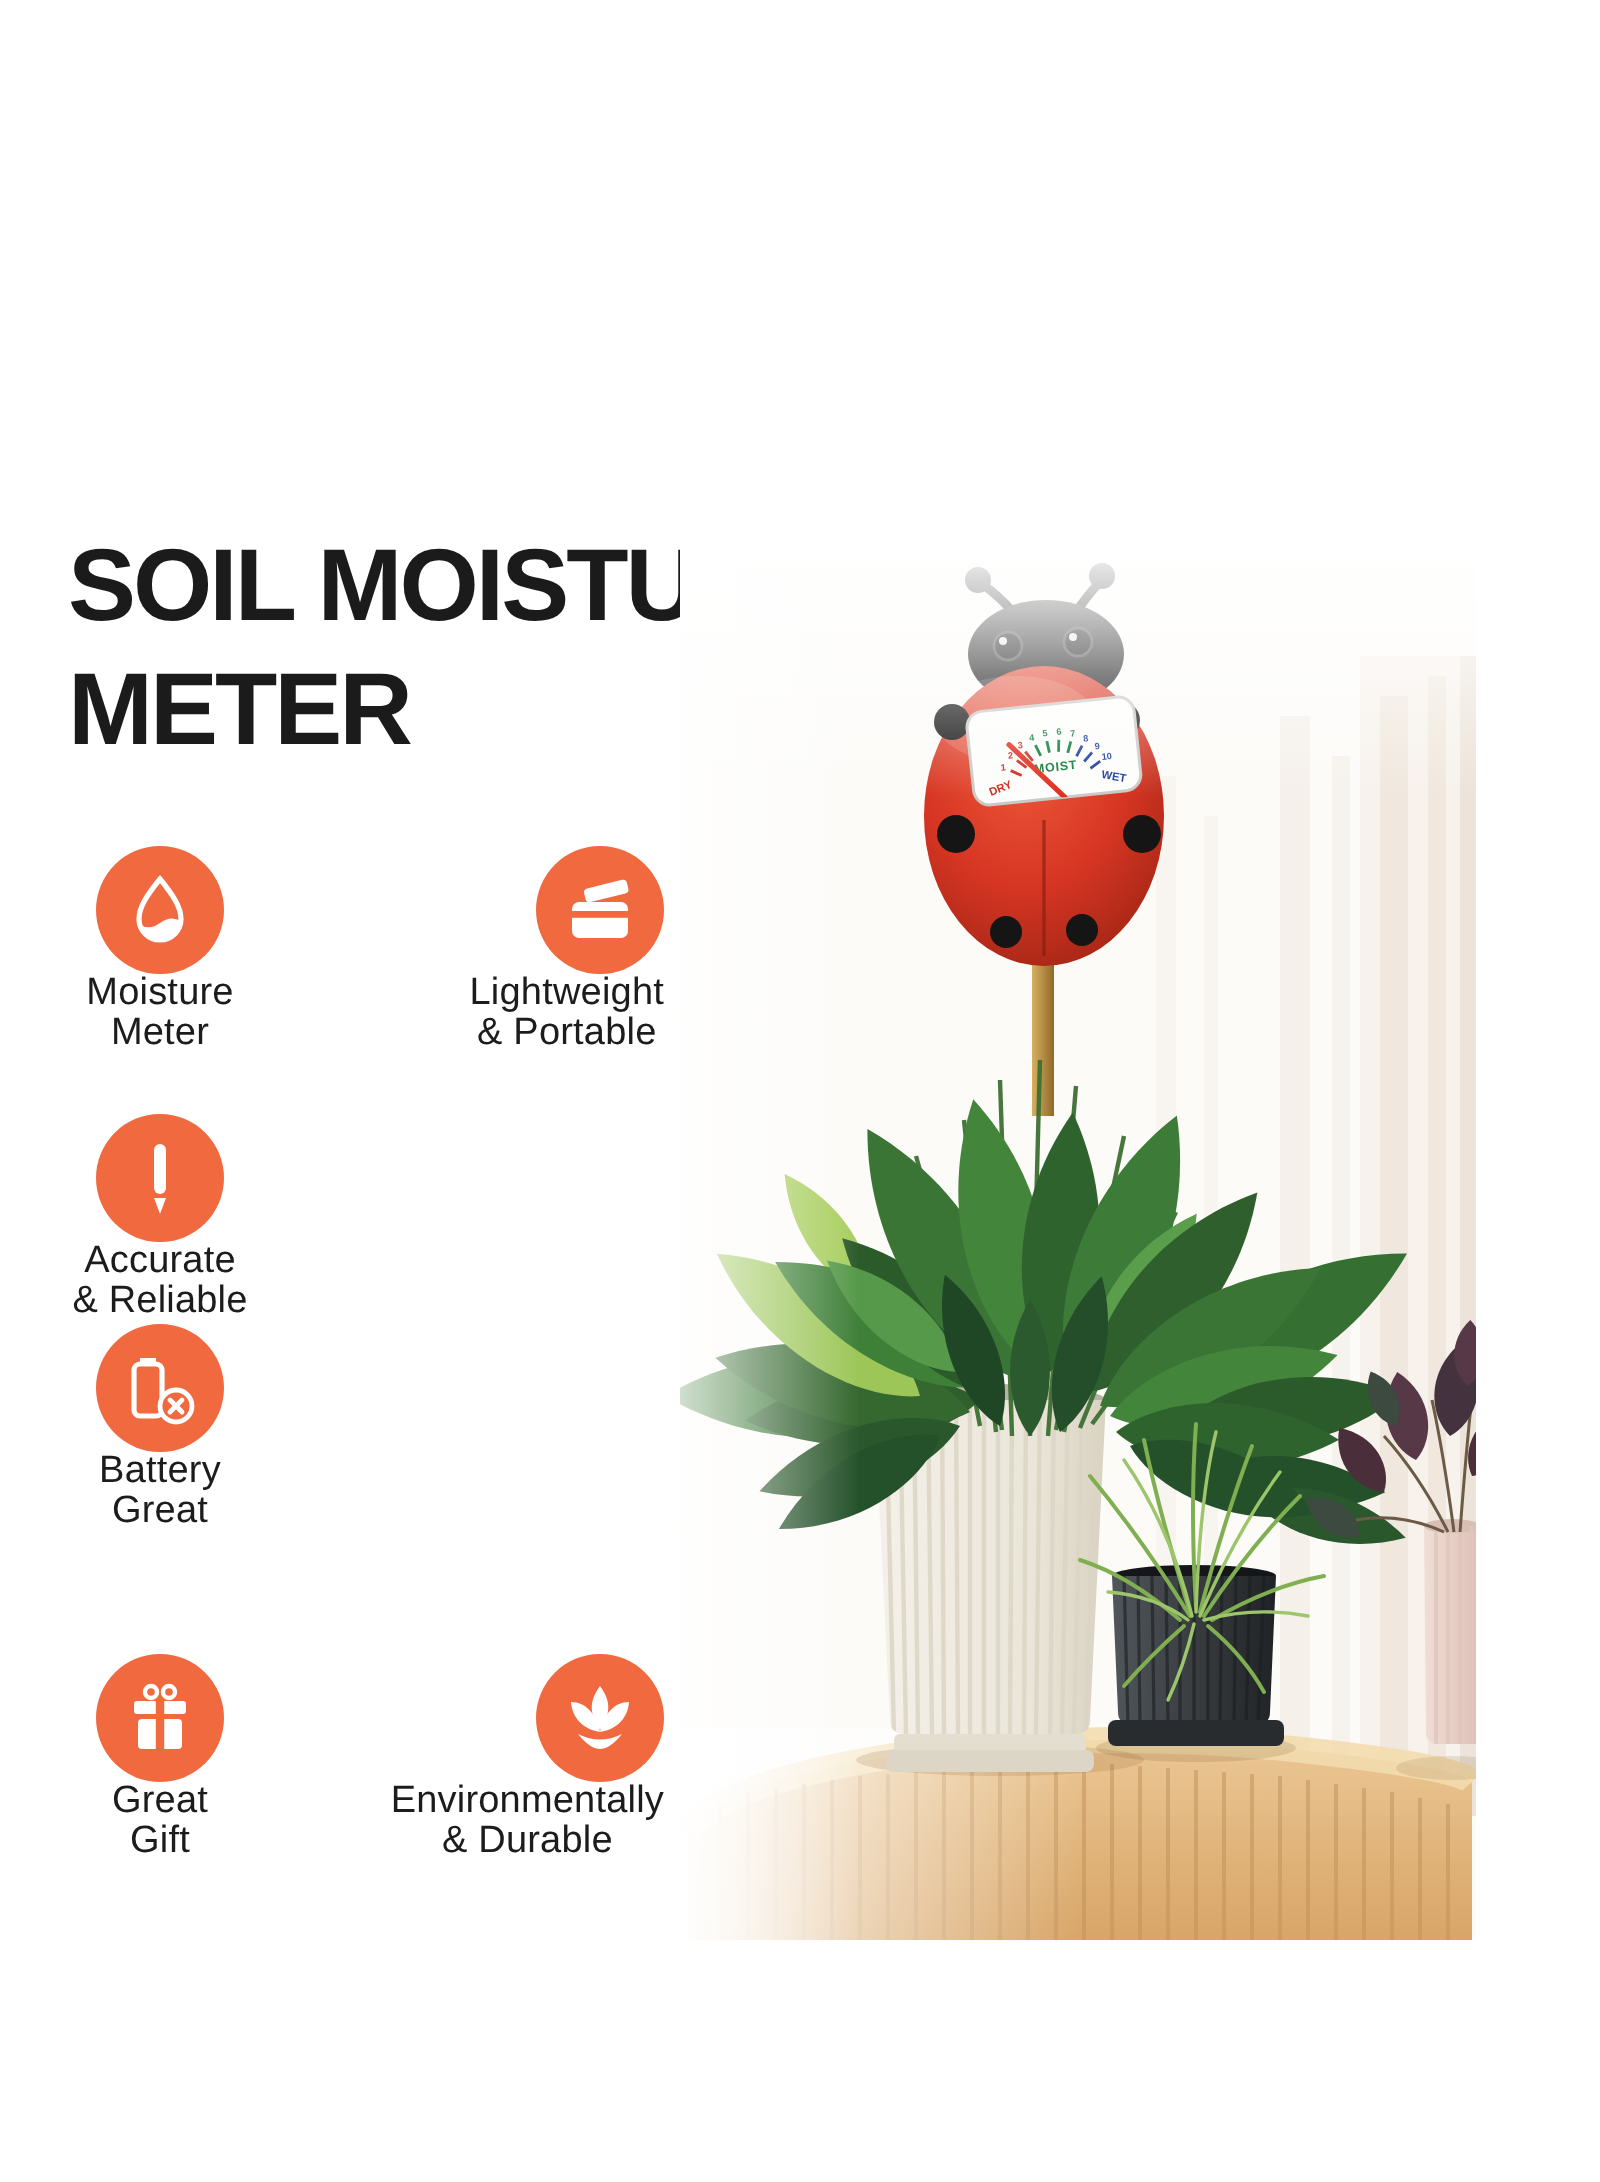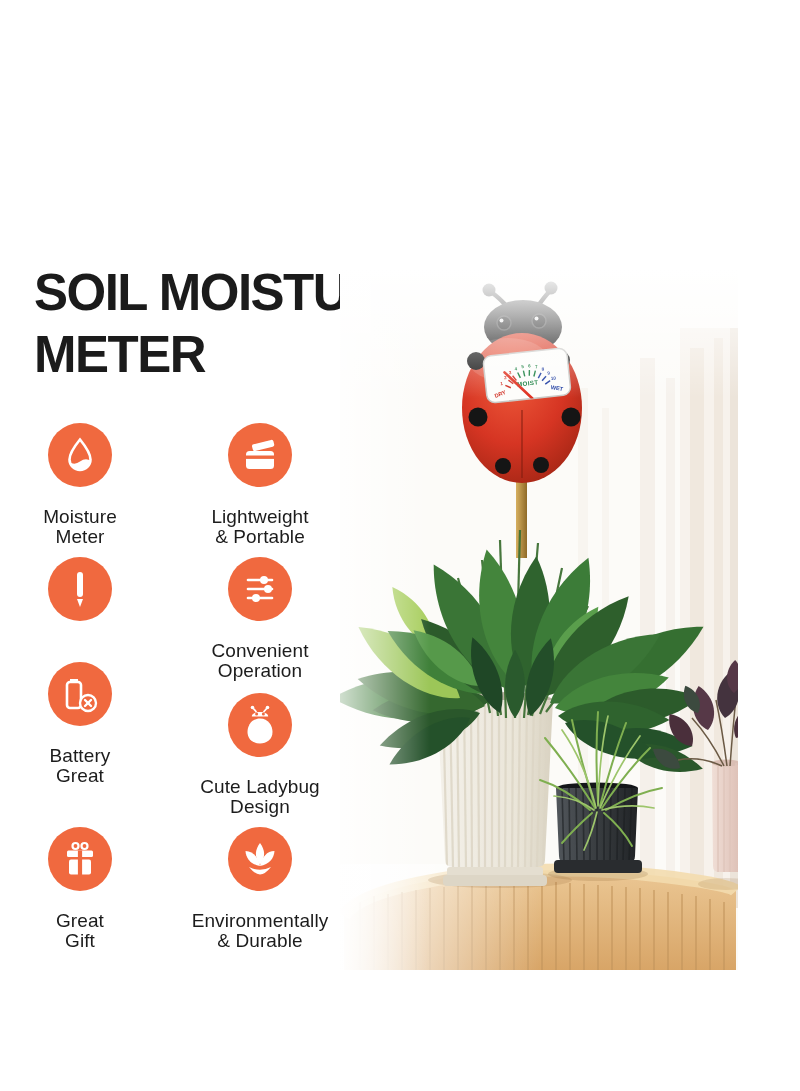--- a/index.html
+++ b/index.html
@@ -3,23 +3,23 @@
 <meta charset="utf-8">
 <style>
   html,body{margin:0;padding:0;background:#fff;}
   .canvas{position:relative;width:800px;height:1091px;background:#ffffff;overflow:hidden;
           font-family:"Liberation Sans","DejaVu Sans",sans-serif;}
   .title{position:absolute;left:34px;top:262px;font-size:51px;line-height:62px;
          font-weight:700;letter-spacing:-1.5px;color:#1b1b1b;}
   .title span{display:block;}
   .feature{position:absolute;display:flex;flex-direction:column;align-items:center;text-align:center;}
   .col1{left:0;width:160px;}
-  .col2{left:176px;width:168px;}
+  .col2{left:164px;width:168px;align-items:flex-end;}
   .icon-circle{width:64px;height:64px;border-radius:50%;display:flex;align-items:center;justify-content:center;}
-  .feature-label{margin-top:20px;font-size:19px;line-height:20px;color:#1c1c1c;letter-spacing:0.1px;}
+  .feature-label{margin-top:0;font-size:19px;line-height:20px;color:#1c1c1c;letter-spacing:0.1px;}
   .feature-label span{display:block;}
   .photo{position:absolute;left:340px;top:268px;width:398px;height:702px;}
 </style>
 </head>
 <body>
 
 <div class="canvas">
 
   <div class="title">
     <span>SOIL MOISTURE</span>
@@ -60,79 +60,45 @@
     </div>
   </div>
 
   <div class="feature col1" style="top:557px">
     <div class="icon-circle" style="background: rgb(240, 105, 63);">
       <svg width="40" height="40" viewBox="-20 -20 40 40">
         <rect x="-3" y="-17" width="6" height="25" rx="3" fill="#fff"></rect>
         <path d="M-3,10 L3,10 L0,18 Z" fill="#fff"></path>
       </svg>
     </div>
-  </div>
-
-  <div class="feature col2" style="top:557px">
-    <div class="icon-circle" style="background: rgb(240, 105, 63);">
-      <svg width="40" height="40" viewBox="-20 -20 40 40">
-        <g stroke="#fff" stroke-width="2.6" stroke-linecap="round">
-          <line x1="-12" y1="-9" x2="12" y2="-9"></line>
-          <line x1="-12" y1="0" x2="12" y2="0"></line>
-          <line x1="-12" y1="9" x2="12" y2="9"></line>
-        </g>
-        <circle cx="4" cy="-9" r="4" fill="#fff"></circle>
-        <circle cx="8" cy="0" r="4" fill="#fff"></circle>
-        <circle cx="-4" cy="9" r="4" fill="#fff"></circle>
-      </svg>
-    </div>
-    <div class="feature-label">
-      <span>Convenient</span>
-      <span>Operation</span>
-    </div>
-  </div>
+    <div class="feature-label">
+      <span>Accurate</span>
+      <span>&amp; Reliable</span>
+    </div>
+  </div>
+
 
   <div class="feature col1" style="top:662px">
     <div class="icon-circle" style="background: rgb(240, 105, 63);">
       <svg width="40" height="40" viewBox="-20 -20 40 40">
         <rect x="-10" y="-15" width="8" height="3" fill="#fff"></rect>
         <rect x="-13" y="-12" width="14" height="26" rx="3" fill="none" stroke="#fff" stroke-width="2.6"></rect>
         <circle cx="8" cy="9" r="8" fill="#F0693F" stroke="#fff" stroke-width="2.4"></circle>
         <g stroke="#fff" stroke-width="2.4" stroke-linecap="round">
           <line x1="5" y1="6" x2="11" y2="12"></line>
             <line x1="11" y1="6" x2="5" y2="12"></line>
         </g>
       </svg>
     </div>
     <div class="feature-label">
       <span>Battery</span>
       <span>Great</span>
     </div>
   </div>
 
-  <div class="feature col2" style="top:693px">
-    <div class="icon-circle" style="background: rgb(240, 105, 63);">
-      <svg width="40" height="40" viewBox="-20 -20 40 40">
-        <g stroke="#fff" stroke-width="1.8" stroke-linecap="round">
-          <line x1="-4" y1="-13.5" x2="-7.5" y2="-17.5"></line>
-            <line x1="4" y1="-13.5" x2="7.5" y2="-17.5"></line>
-        </g>
-        <circle cx="-7.5" cy="-17.5" r="1.8" fill="#fff"></circle>
-          <circle cx="7.5" cy="-17.5" r="1.8" fill="#fff"></circle>
-        <path d="M-8.2,-8.5 C-8.2,-14.5 8.2,-14.5 8.2,-8.5 Z" fill="#fff"></path>
-        <circle cx="-3.4" cy="-11" r="1.5" fill="#F0693F"></circle>
-          <circle cx="3.4" cy="-11" r="1.5" fill="#F0693F"></circle>
-        <path d="M0,-6.5 C8.5,-6.5 12.5,1 12.5,7 C12.5,14.5 6.5,18.5 0,18.5 C-6.5,18.5 -12.5,14.5 -12.5,7 C-12.5,1 -8.5,-6.5 0,-6.5 Z" fill="#fff"></path>
-      </svg>
-    </div>
-    <div class="feature-label">
-      <span>Cute Ladybug</span>
-      <span>Design</span>
-    </div>
-  </div>
 
   <div class="feature col1" style="top:827px">
     <div class="icon-circle" style="background: rgb(240, 105, 63);">
       <svg width="40" height="40" viewBox="-20 -20 40 40">
         <g fill="none" stroke="#fff" stroke-width="2.2">
           <circle cx="-4.5" cy="-13" r="3"></circle>
             <circle cx="4.5" cy="-13" r="3"></circle>
         </g>
         <rect x="-13" y="-8.5" width="26" height="6.5" rx="1.5" fill="#fff"></rect>
         <rect x="-11" y="0.5" width="22" height="15" rx="2" fill="#fff"></rect>

